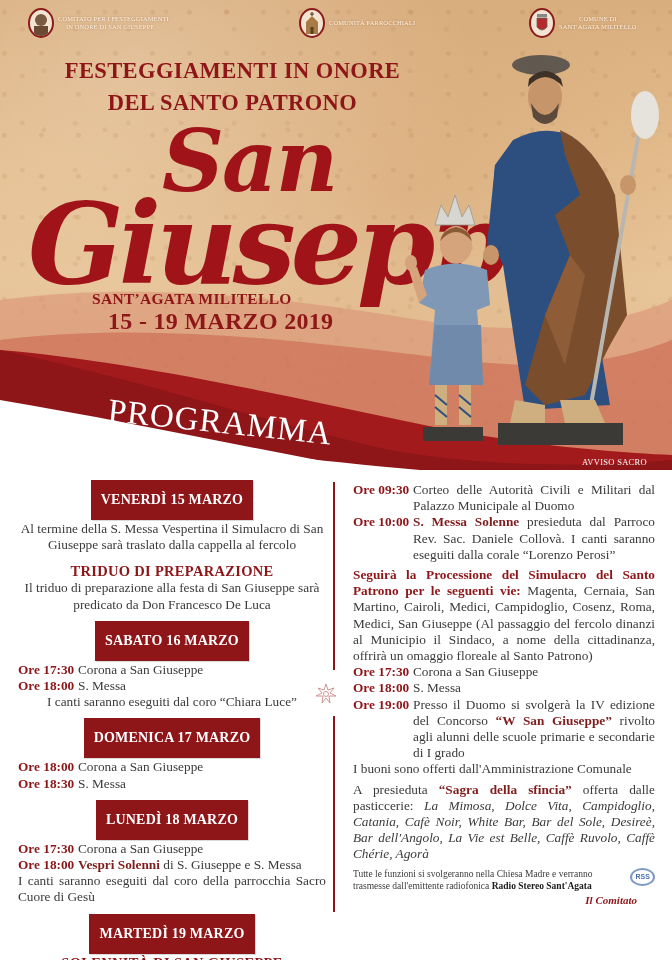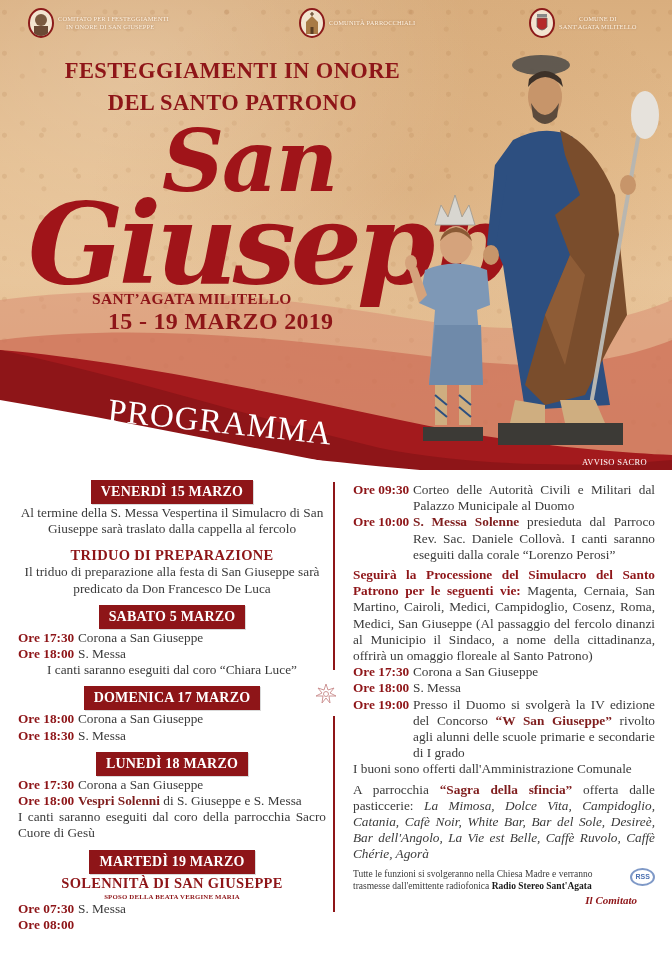--- a/index.html
+++ b/index.html
@@ -77,21 +77,21 @@
 
   
   .col { position: absolute; top: 480px; font-size: 13.3px; line-height: 16.2px; color: #3a3a3a; }
   .col-left { left: 18px; width: 308px; }
   .col-right { left: 353px; width: 302px; }
 
   .divider-line { position: absolute; left: 333px; width: 2px; background: #8e1518; }
 
   .day-banner {
     display: table; margin: 0 auto 1px auto; background: #8e1518; color: #fff;
-    font-weight: bold; font-size: 14px; line-height: 16px; padding: 4px 10px; letter-spacing: .2px;
+    font-weight: bold; font-size: 14px; line-height: 16px; padding: 12px 10px; letter-spacing: .2px;
     box-shadow: 1px 1px 0 rgba(0,0,0,.15);
   }
   .section-heading {
     text-align: center; color: #8e1518; font-weight: bold; font-size: 14.5px; line-height: 17px; letter-spacing: .3px;
   }
   .subheading {
     text-align: center; color: #8e1518; font-weight: bold; font-size: 6.8px; line-height: 9px; letter-spacing: .2px;
   }
   .para { text-align: center; }
   .para.justify { text-align: justify; }
@@ -231,21 +231,21 @@
 <div class="col col-left">
 
   <div class="day-banner">VENERDÌ 15 MARZO</div>
   <div class="para">Al termine della S. Messa Vespertina il Simulacro di San Giuseppe sarà traslato dalla cappella al fercolo</div>
 
   <div class="gap10"></div>
   <div class="section-heading">TRIDUO DI PREPARAZIONE</div>
   <div class="para">Il triduo di preparazione alla festa di San Giuseppe sarà predicato da Don Francesco De Luca</div>
 
   <div class="gap8"></div>
-  <div class="day-banner">SABATO 5 MARZO</div>
+  <div class="day-banner">SABATO 16 MARZO</div>
   <div class="row">
     <span class="time">Ore 17:30</span>
     <span class="desc">Corona a San Giuseppe</span>
   </div>
   <div class="row">
     <span class="time">Ore 18:00</span>
     <span class="desc">S. Messa</span>
   </div>
   <div class="para">I canti saranno eseguiti dal coro “Chiara Luce”</div>
 
@@ -306,20 +306,20 @@
     <span class="time">Ore 18:00</span>
     <span class="desc">S. Messa</span>
   </div>
   <div class="row">
     <span class="time">Ore 19:00</span>
     <span class="desc"><span>Presso il Duomo si svolgerà la IV edizione del Concorso </span><span class="b">“W San Giuseppe”</span><span> rivolto agli alunni delle scuole primarie e secondarie di I grado</span></span>
   </div>
 
   <div class="para justify">I buoni sono offerti dall'Amministrazione Comunale</div>
   <div class="gap4"></div>
-  <div class="para justify"><span>A parrocchia </span><span class="b">“Sagra della sfincia”</span><span> offerta dalle pasticcerie: </span><span class="it">La Mimosa, Dolce Vita, Campidoglio, Catania, Cafè Noir, White Bar, Bar del Sole, Desireè, Bar dell'Angolo, La Vie est Belle, Caffè Ruvolo, Caffè Chérie, Agorà</span></div>
+  <div class="para justify"><span>A presieduta </span><span class="b">“Sagra della sfincia”</span><span> offerta dalle pasticcerie: </span><span class="it">La Mimosa, Dolce Vita, Campidoglio, Catania, Cafè Noir, White Bar, Bar del Sole, Desireè, Bar dell'Angolo, La Vie est Belle, Caffè Ruvolo, Caffè Chérie, Agorà</span></div>
 
   <div class="footer-row">
     <div class="footnote"><span>Tutte le funzioni si svolgeranno nella Chiesa Madre e verranno trasmesse dall'emittente radiofonica </span><span class="b">Radio Stereo Sant'Agata</span></div>
     <div class="rss-logo">RSS</div>
   </div>
   <div class="signature">Il Comitato</div>
 </div>
 
 </body></html>

